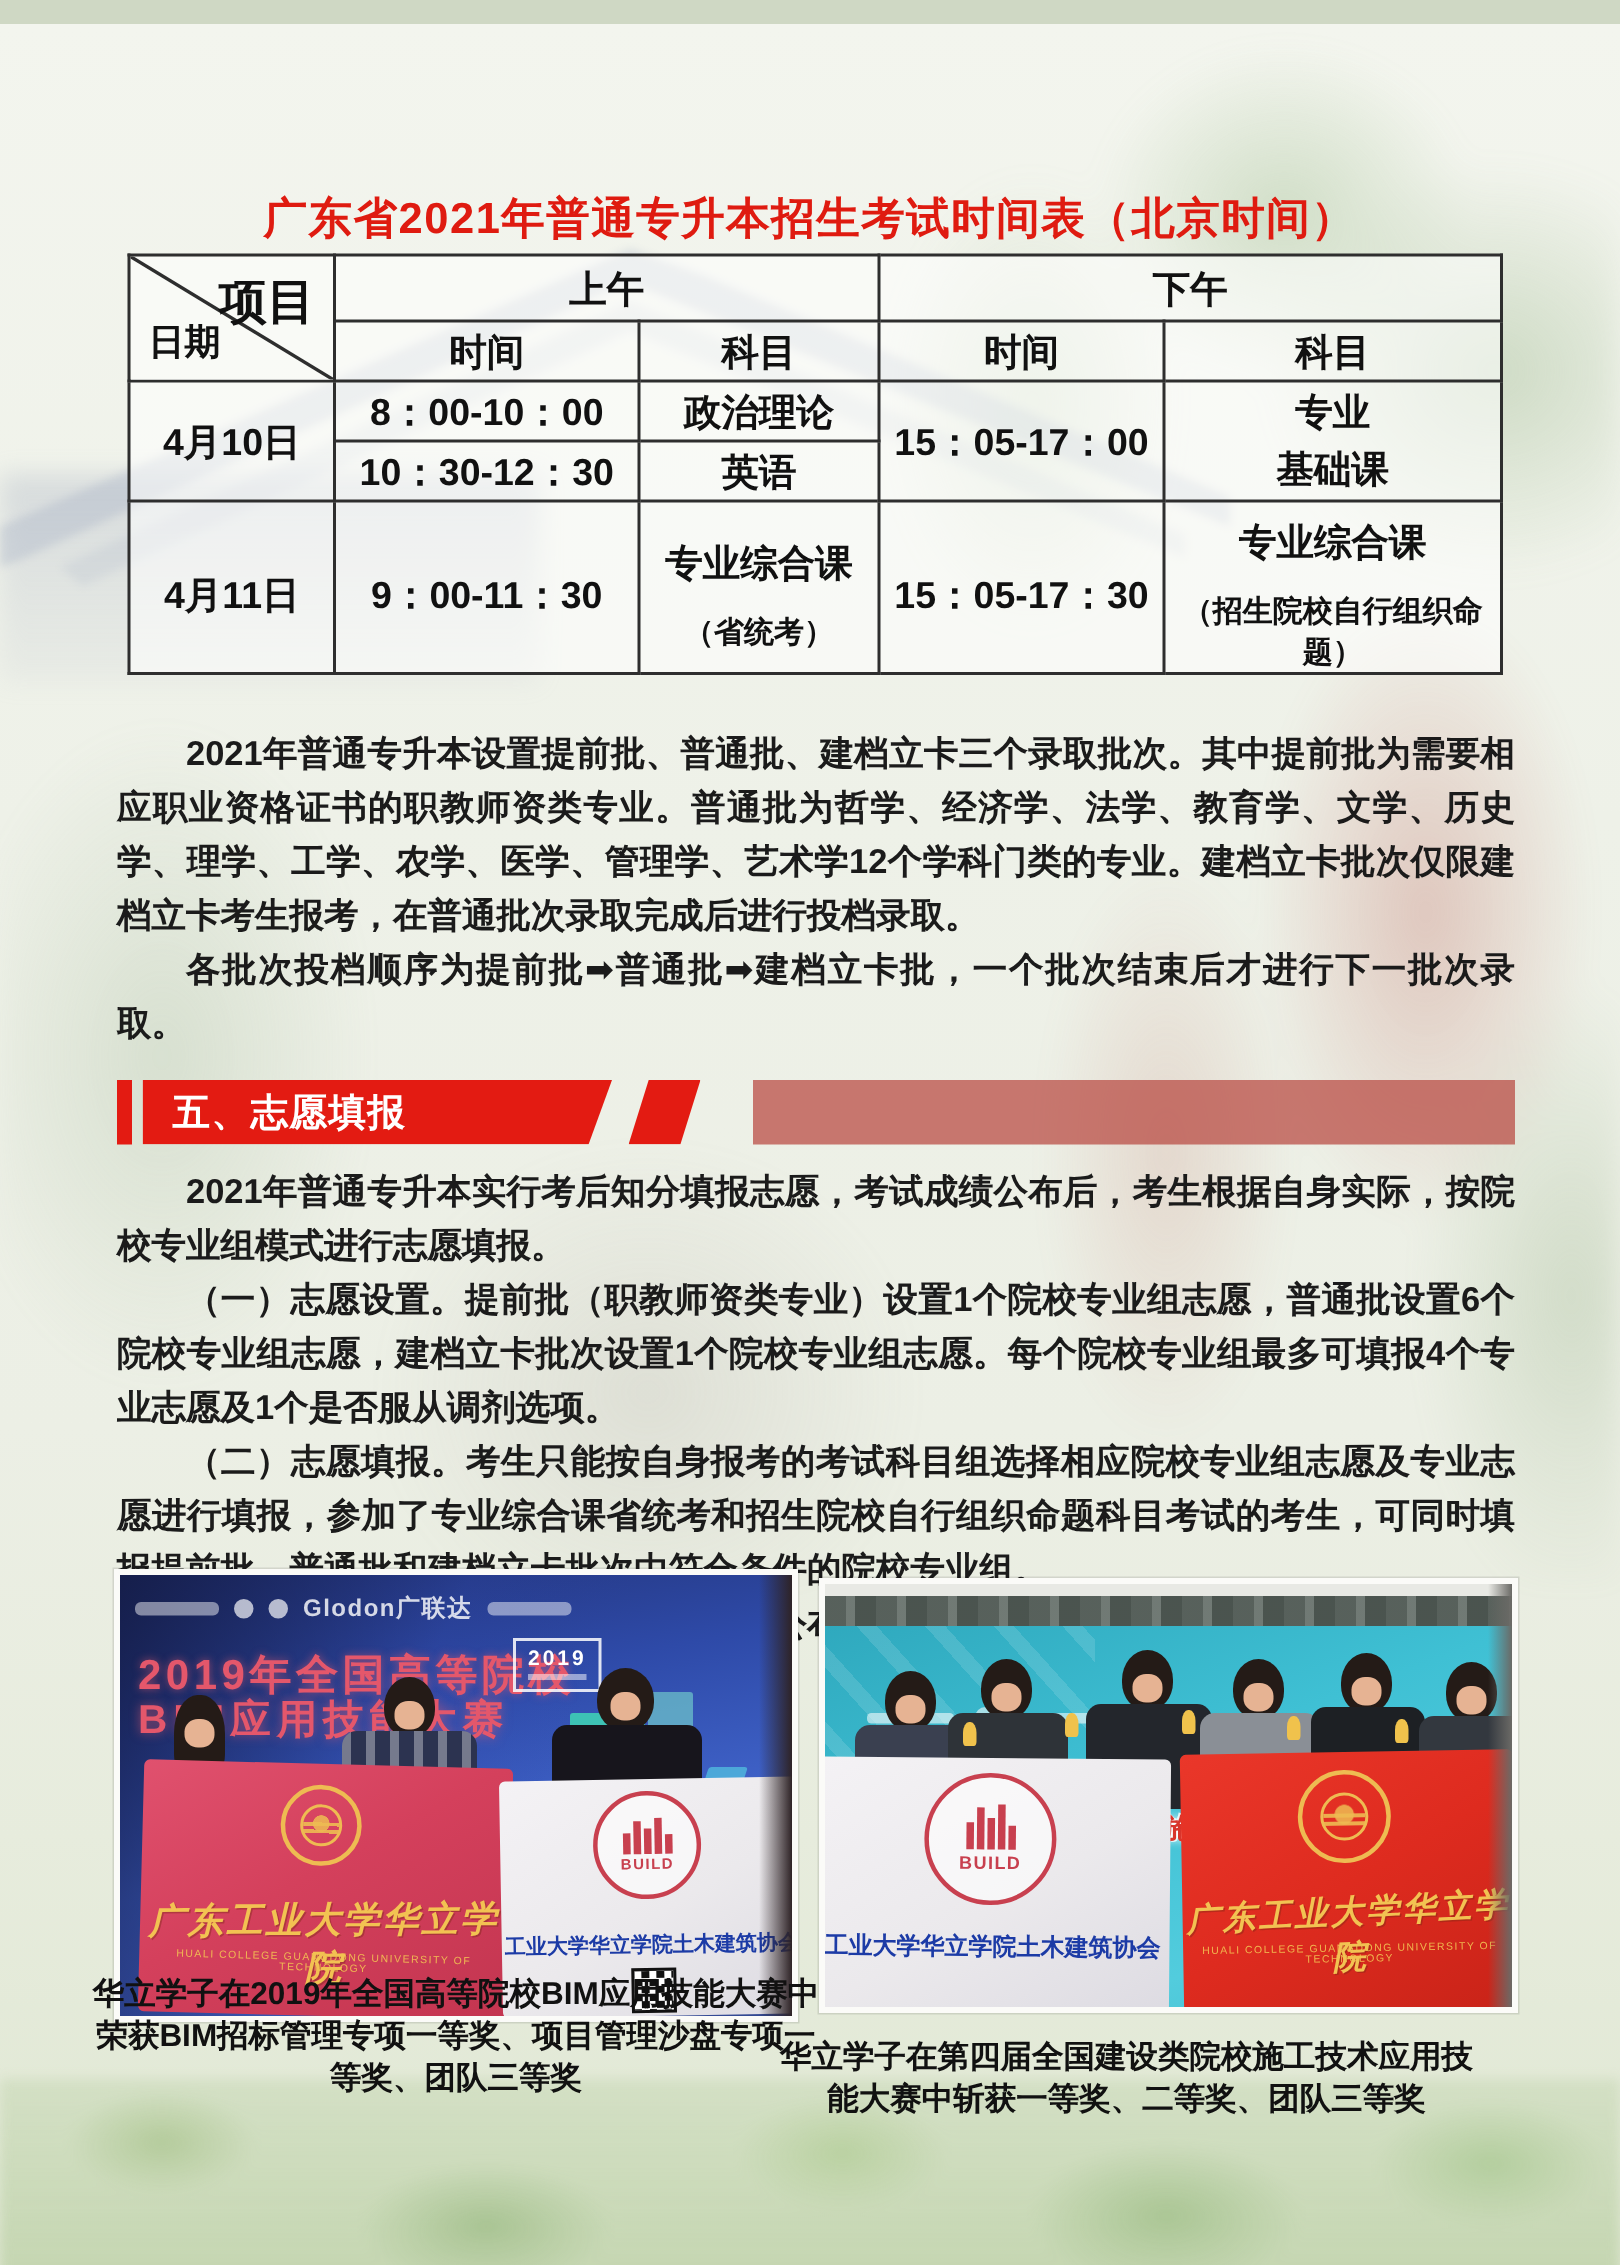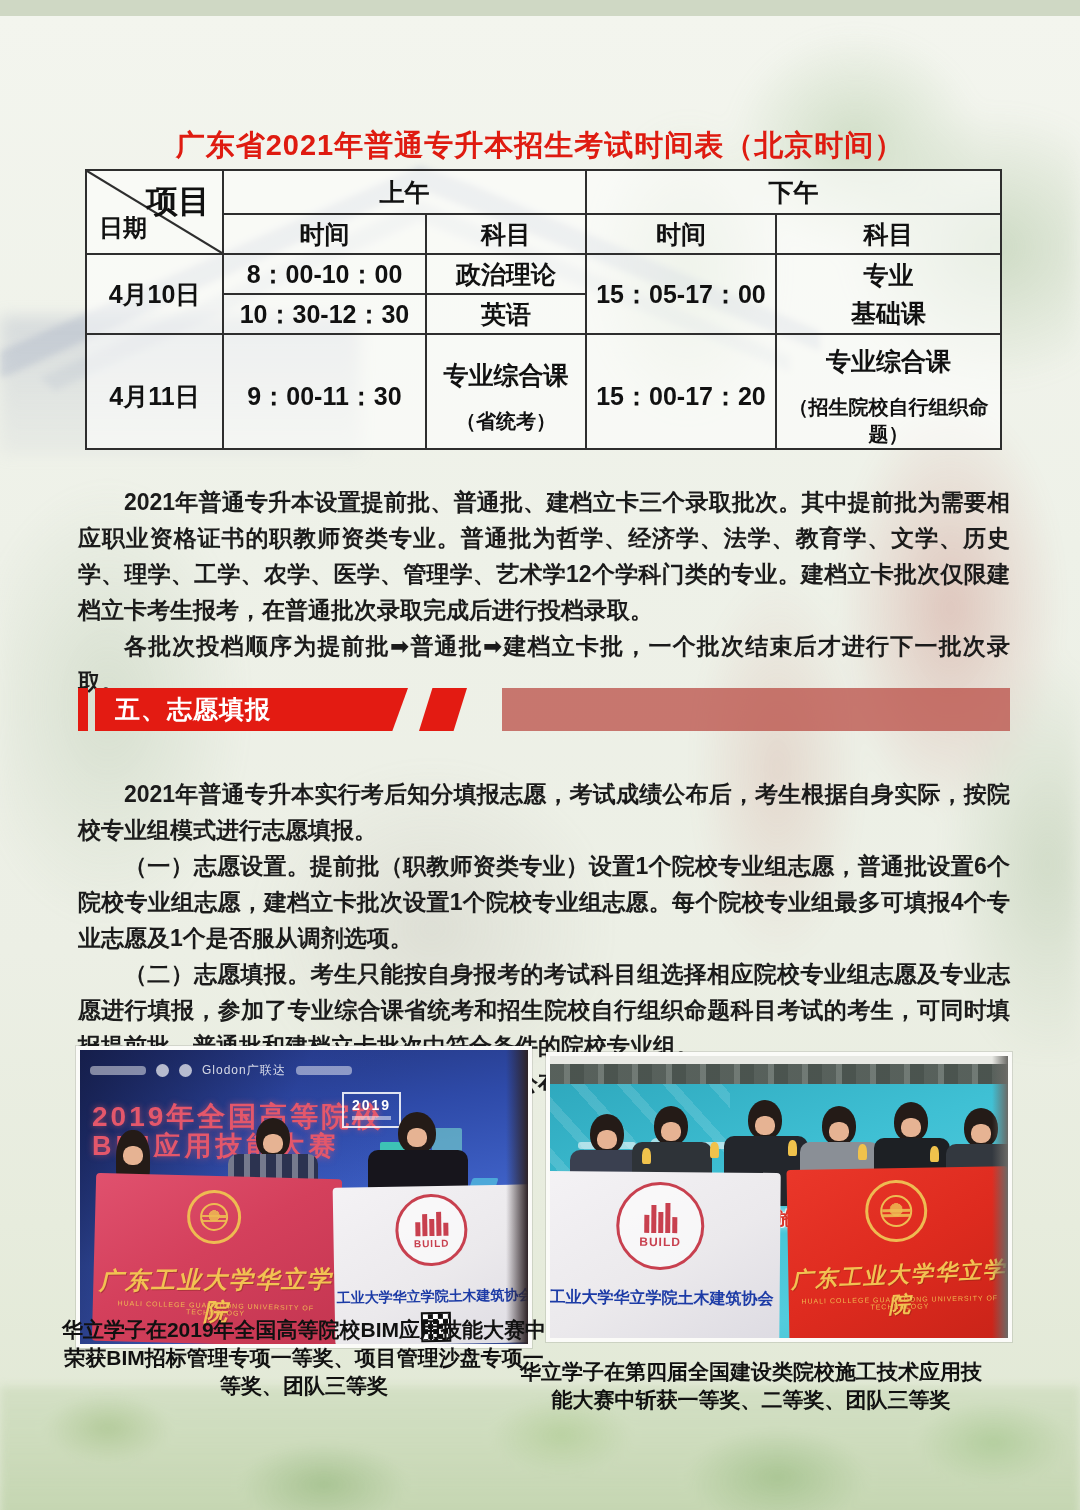--- a/index.html
+++ b/index.html
@@ -52,21 +52,21 @@
   .banner .bar { position:absolute; left:0; top:0; width:10px; height:100%; background:#e31b12; }
   .banner .box { position:absolute; left:17px; top:0; width:313px; height:100%; background:#e31b12;
     clip-path: polygon(0 0, 100% 0, 95% 100%, 0 100%);
     display:flex; align-items:center; padding-left:20px;
     color:#fff; font-size:25px; font-weight:800; letter-spacing:1px; }
   .banner .slash { position:absolute; left:341px; top:0; width:48px; height:100%; background:#e31b12;
     clip-path: polygon(28% 0, 100% 0, 72% 100%, 0 100%); }
   .banner .strip { position:absolute; left:424px; right:0; top:0; height:100%;
     background:rgba(186,77,70,.75); }
   .banner4 { top:415px; }
-  .banner5 { top:672px;font-family:Liberation Mono, monospace; }
+  .banner5 { top:704px;font-family:Liberation Mono, monospace; }
   
   .tb { position:absolute; left:78px; width:932px; text-align:justify; }
   .tb p { text-indent:2em; font-size:23px; font-weight:700; color:#1b1b1b; line-height:36px; }
   .tb4 { top:468px; }
   .tb5 { top:760px; }
   
   .photo { position:absolute; border:4px solid #fbfbf8; box-shadow:0 0 0 1px rgba(0,0,0,.1);
     overflow:hidden; background:#333; }
   .photo-left { left:76px; top:1030px; width:456px; height:302px; }
   .photo-right { left:546px; top:1036px; width:466px; height:290px; }
@@ -74,21 +74,21 @@
   
   .scene-left { background:
       linear-gradient(115deg, rgba(20,28,70,.9) 0%, rgba(43,66,160,.2) 40%, rgba(0,0,0,0) 60%),
       linear-gradient(170deg, #223277 0%, #2e4aa8 30%, #3f62c8 58%, #3c58b2 85%, #32478f 100%); }
   .edge-dark-l { position:absolute; right:0; top:0; width:22px; height:100%;
     background:linear-gradient(90deg, rgba(40,30,30,0), #2e2326); }
   .logo-strip { position:absolute; left:10px; top:12px; display:flex; align-items:center; gap:10px;
     opacity:.85; }
   .logo-dot { width:13px; height:13px; border-radius:50%; background:rgba(255,255,255,.8); }
   .logo-blob { width:56px; height:9px; border-radius:4px; background:rgba(255,255,255,.55); }
-  .sponsor-text { color:#fff; font-size:12px; font-weight:400; letter-spacing:1px; opacity:.95; }
+  .sponsor-text { color:#fff; font-size:16px; font-weight:700; letter-spacing:1px; opacity:.95; }
   .st-l1 { position:absolute; left:12px; top:48px; color:#e4576b; font-size:28px; font-weight:700;
     letter-spacing:3px; text-shadow:0 0 6px rgba(230,90,110,.6); }
   .st-l2 { position:absolute; left:12px; top:78px; color:#e4576b; font-size:27px; font-weight:800;
     letter-spacing:4px; text-shadow:0 0 7px rgba(230,90,110,.6); }
   .badge-2019 { position:absolute; left:262px; top:42px; border:2px solid rgba(255,255,255,.85);
     color:#fff; font-size:14px; font-weight:700; padding:3px 8px 6px; letter-spacing:2px; }
   .badge-2019::after { content:""; display:block; width:100%; height:4px; margin-top:3px;
     background:rgba(255,255,255,.5); }
   .st-l3 { position:absolute; left:96px; top:126px; color:#ec8b9b; font-size:17px; font-weight:800;
     letter-spacing:7px; }
@@ -212,21 +212,21 @@
       <td>10：30-12：30</td>
       <td>英语</td>
     </tr>
     <tr style="height:88px">
       <td class="vtop">4月11日</td>
       <td class="vtop">9：00-11：30</td>
       <td class="vtop">
         <div>专业综合课</div>
         <div class="note">（省统考）</div>
       </td>
-      <td class="vtop">15：00-17：20</td>
+      <td class="vtop">15：05-17：30</td>
       <td class="vtop">
         <div>专业综合课</div>
         <div class="note">（招生院校自行组织命题）</div>
       </td>
     </tr>
   </tbody>
     </table>
 
 
   <div class="tb tb4">

